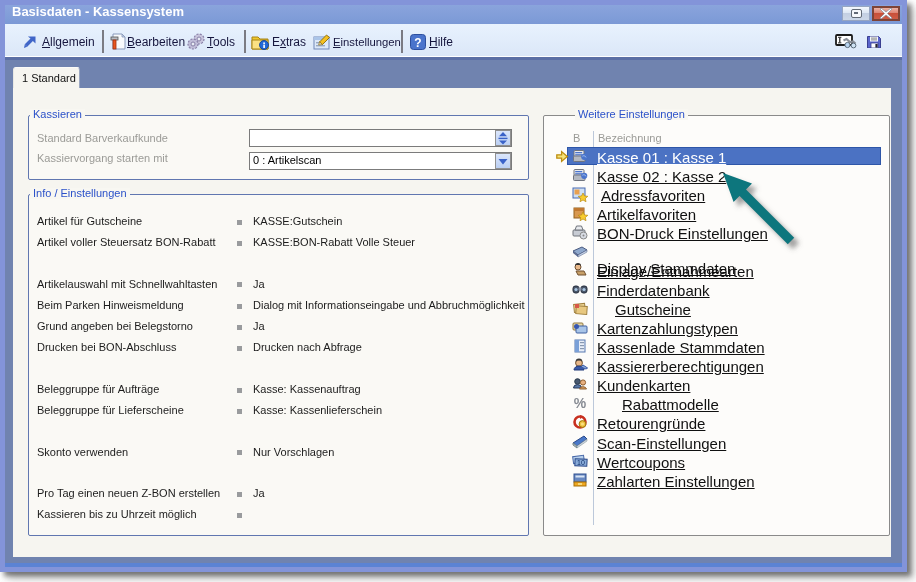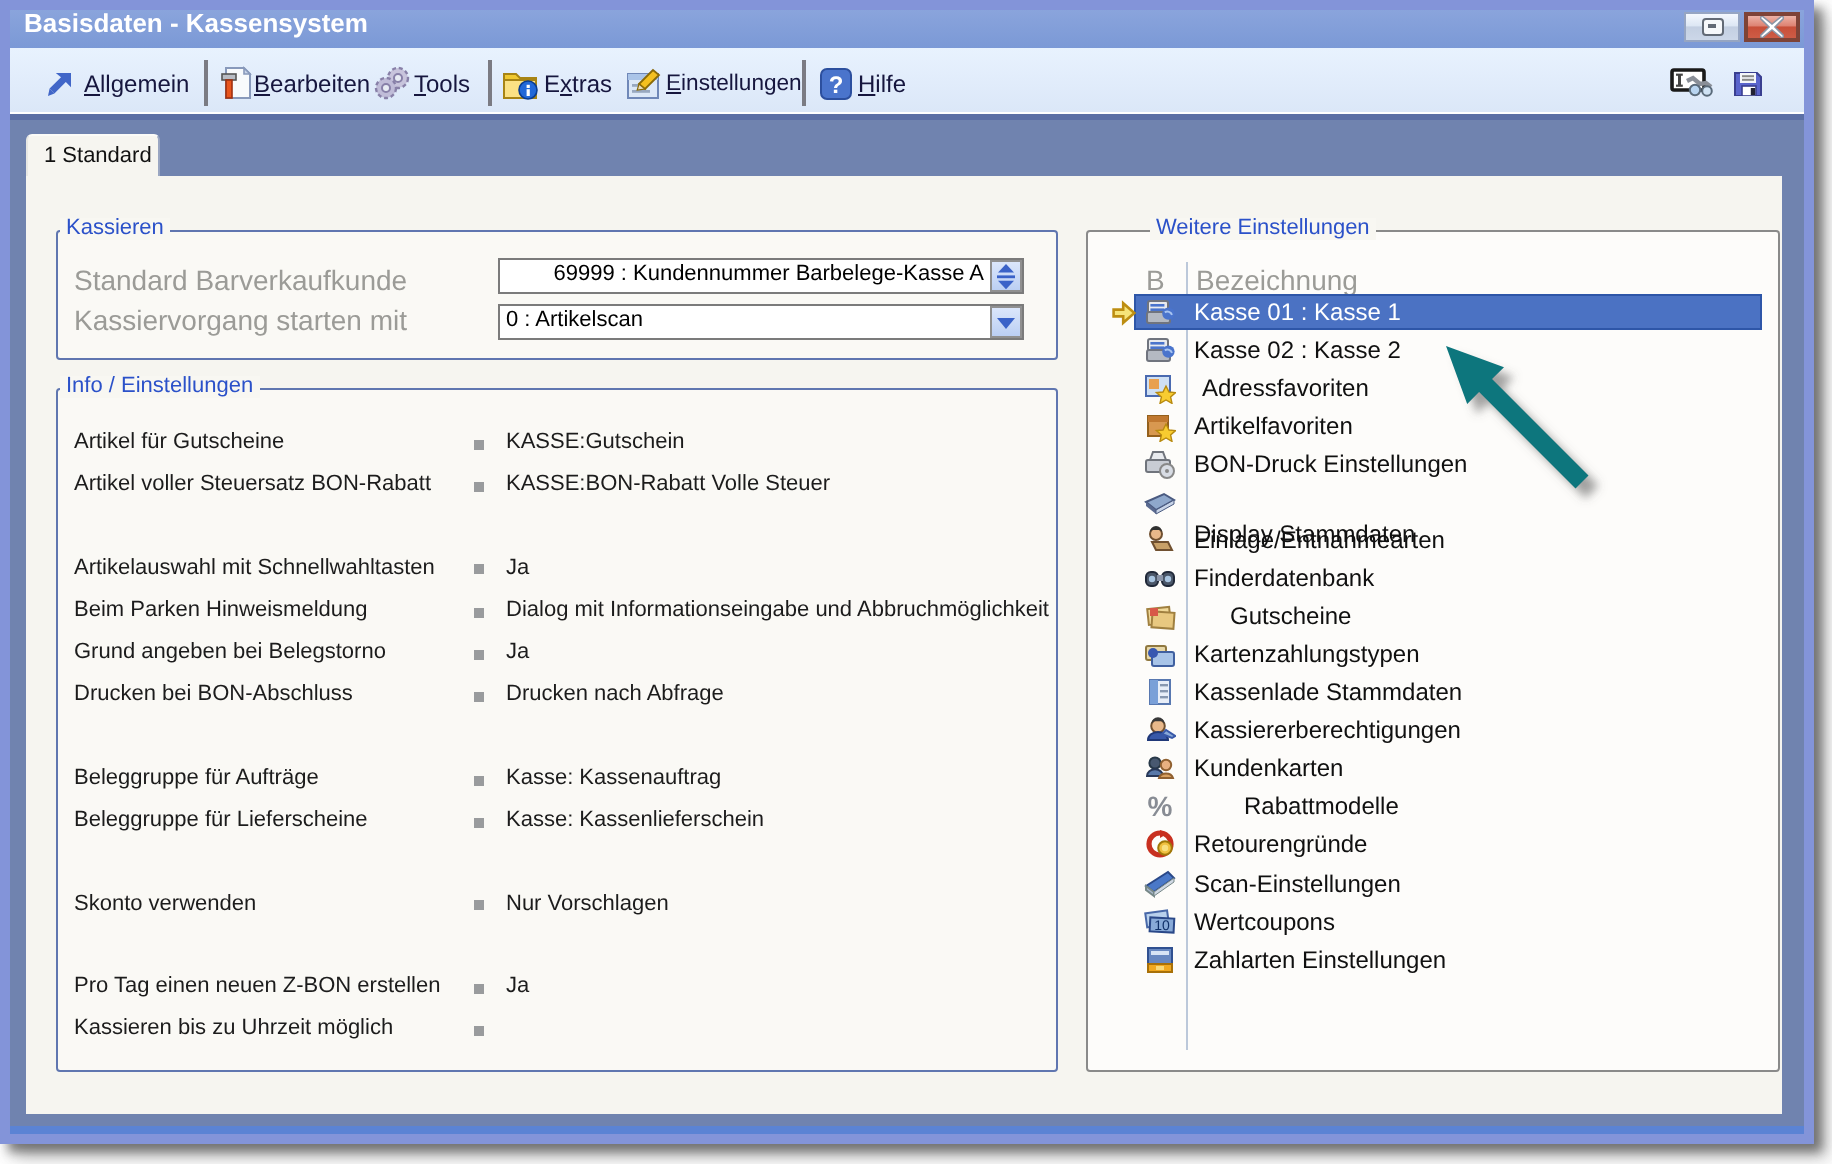--- a/index.html
+++ b/index.html
@@ -16,28 +16,28 @@
   #whiteline{left:5px;top:55.5px;width:897px;height:1.5px;background:#ffffff;}
   #darkline{left:5px;top:57px;width:897px;height:2.5px;background:#5b6fa5;}
   #slate{left:5px;top:59.5px;width:897px;height:503.5px;background:#7083af;}
   #bluestrip{left:5px;top:563px;width:897px;height:4px;background:#5b83d4;}
   #tab{left:13px;top:67px;width:67px;height:21px;background:#f6f5f0;
        border-radius:3px 3px 0 0;border-top:1px solid #fbfbf8;border-left:1px solid #e8e8e4;border-right:1px solid #9aa6c2;box-sizing:border-box;}
   #tabtext{left:22px;top:72px;font-size:11px;color:#111111;}
   #panel{left:13px;top:88px;width:878px;height:469px;background:#f6f5f0;}
   .gbox{border:1px solid #6076b0;border-radius:2px;background:#faf9f5;box-sizing:border-box;}
   .glabel{font-size:11px;color:#2b51c9;background:#f8f7f2;padding:0 3px;line-height:11px;}
-  .graylbl{font-size:14px;color:#9b9b97;white-space:nowrap;}
+  .graylbl{font-size:11px;color:#9b9b97;white-space:nowrap;}
   .blklbl{font-size:11px;color:#1c1c1c;white-space:nowrap;}
   .bullet{width:5px;height:5px;background:#999b9d;}
   .inp{background:#ffffff;border:1px solid #7b7b7b;box-sizing:border-box;font-size:11.5px;color:#000;}
   .btnspin{background:linear-gradient(#dbe6fb,#bbcff3);border:1px solid #909090;box-sizing:border-box;}
   .mtext{font-size:12px;color:#16163e;white-space:nowrap;}
   .msep{width:2px;background:#7b7b83;}
-  .rowtxt{font-size:12px;color:#101010;white-space:nowrap;}
+  .rowtxt{font-size:15px;color:#101010;white-space:nowrap;text-decoration:underline;}
   u{text-decoration-thickness:1px;}
   svg{display:block;}
 </style>
 </head>
 <body>
 <div id="root">
   <div class="abs" id="win"></div>
   <div class="abs" id="titlebar"></div>
   <div class="abs" id="title">Basisdaten - Kassensystem</div>
 
@@ -137,21 +137,20 @@
       <rect x="4" y="8" width="7" height="5" fill="#ffffff" stroke="#3a3f90" stroke-width="0.8"></rect>
       <rect x="8.4" y="9" width="2.2" height="3.6" fill="#223"></rect>
     </svg>
   </div>
 
   <div class="abs gbox" style="left:28px;top:115px;width:501px;height:65px;"></div>
   <div class="abs glabel" style="left:30px;top:109px;">Kassieren</div>
   <div class="abs graylbl" style="left:37px;top:132px;">Standard Barverkaufkunde</div>
   <div class="abs graylbl" style="left:37px;top:152px;">Kassiervorgang starten mit</div>
   <div class="abs inp" style="left:249px;top:129px;width:263px;height:18px;"></div>
-  <div class="abs" style="left:255px;top:131px;width:237px;text-align:right;font-size:11px;color:#000;">69999 : Kundennummer Barbelege-Kasse A</div>
   <div class="abs btnspin" style="left:495px;top:130px;width:16px;height:16px;"></div>
   <div class="abs" style="left:498px;top:131.5px;">
     <svg width="10" height="13">
       <path d="M5 0 L9 4.2 L1 4.2 Z" fill="#3a62c8"></path>
       <path d="M5 12.6 L9 8.4 L1 8.4 Z" fill="#3a62c8"></path>
       <rect x="0.5" y="5.7" width="9" height="1.4" fill="#3a62c8"></rect>
     </svg>
   </div>
   <div class="abs inp" style="left:249px;top:152px;width:263px;height:18px;"></div>
   <div class="abs" style="left:253px;top:154px;font-size:11px;color:#000;">0 : Artikelscan</div>

